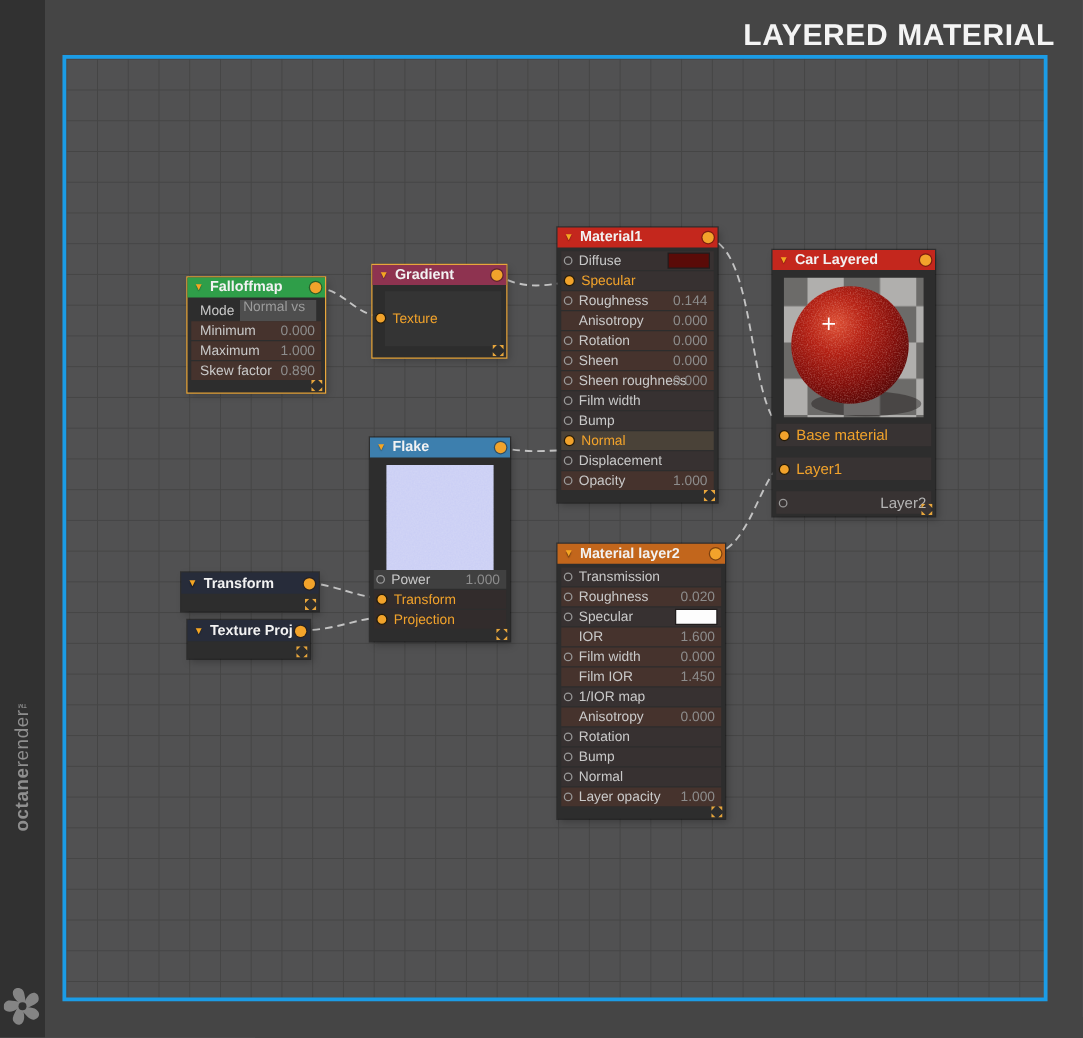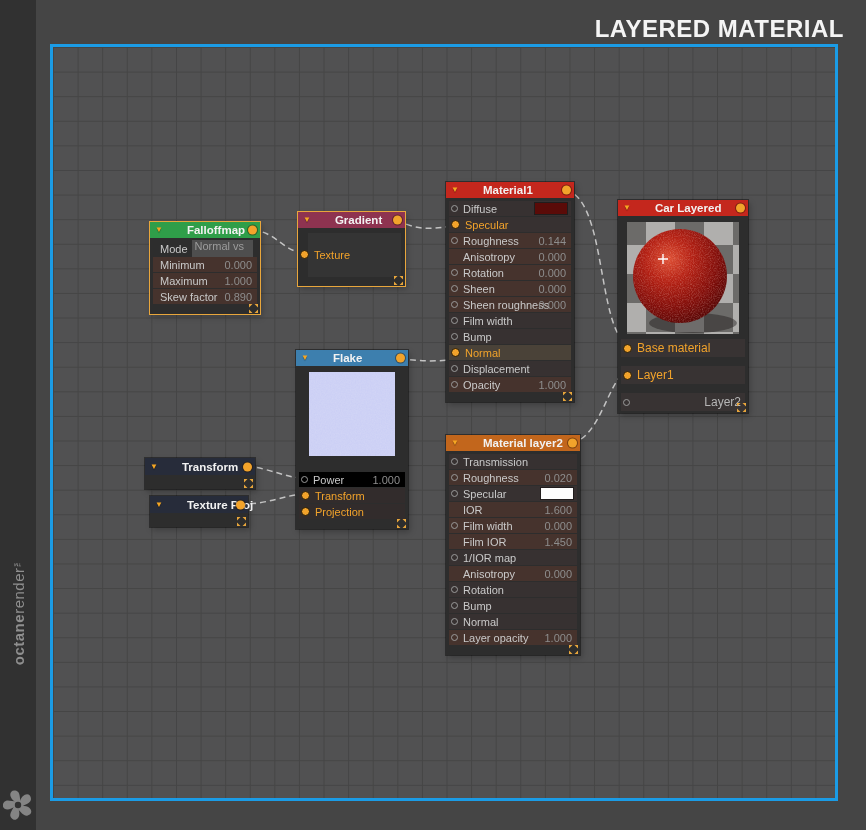--- a/index.html
+++ b/index.html
@@ -44,21 +44,21 @@
 
   
   .node {
     position:absolute; background:#2d2d2d; z-index:5;
     box-shadow:0 0 0 1px rgba(0,0,0,.4), 2px 3px 6px rgba(0,0,0,.25);
     font-size:11px;
   }
   .node.selected { outline:1.5px solid #e8a63c; }
   .node-header { height:16px; display:flex; align-items:center; padding:0 5px; position:relative; }
   .tri { color:#f5a623; font-size:8px; line-height:1; margin-right:5px; text-shadow:0 1px 1px rgba(0,0,0,.4); }
-  .node-title { color:#f2f2f2; font-weight:bold; font-size:11.5px; white-space:nowrap;margin-left:19px; }
+  .node-title { color:#f2f2f2; font-weight:bold; font-size:11.5px; white-space:nowrap; }
   .out-pin {
     position:absolute; right:3px; top:50%; transform:translateY(-50%);
     width:9px; height:9px; border-radius:50%; background:#f2a32b;
     box-shadow:0 0 0 1px rgba(40,20,0,.45);
   }
   .node-body { position:relative; padding:2px 3px 10px 3px; }
   .row { position:relative; height:15px; margin-top:1px; display:flex; align-items:center;
          background:#373131; padding:0 4px 0 2px; }
   .row.val { background:#46332d; }
   .row.hl  { background:#4a4238; }
@@ -229,21 +229,21 @@
       <svg class="preview" width="86" height="84" viewBox="0 0 86 84">
         <defs>
           <filter id="fnoise">
               <feTurbulence type="fractalNoise" baseFrequency="0.8" numOctaves="2"></feTurbulence>
               <feColorMatrix type="matrix" values="0 0 0 0 1  0 0 0 0 1  0 0 0 0 1  0 0 0 0.18 0"></feColorMatrix>
             </filter>
         </defs>
         <rect width="86" height="84" fill="#c9cdf4"></rect>
         <rect width="86" height="84" filter="url(#fnoise)"></rect>
       </svg>
-      <div class="row" style="margin-top:16px; background:#000000;">
+      <div class="row" style="margin-top:0; background:#404040;">
         <span class="pin"></span>
         <span class="row-label">Power</span>
         <span class="row-value">1.000</span>
       </div>
       <div class="row darker">
         <span class="pin connected"></span>
         <span class="row-label orange">Transform</span>
       </div>
       <div class="row darker">
         <span class="pin connected"></span>

